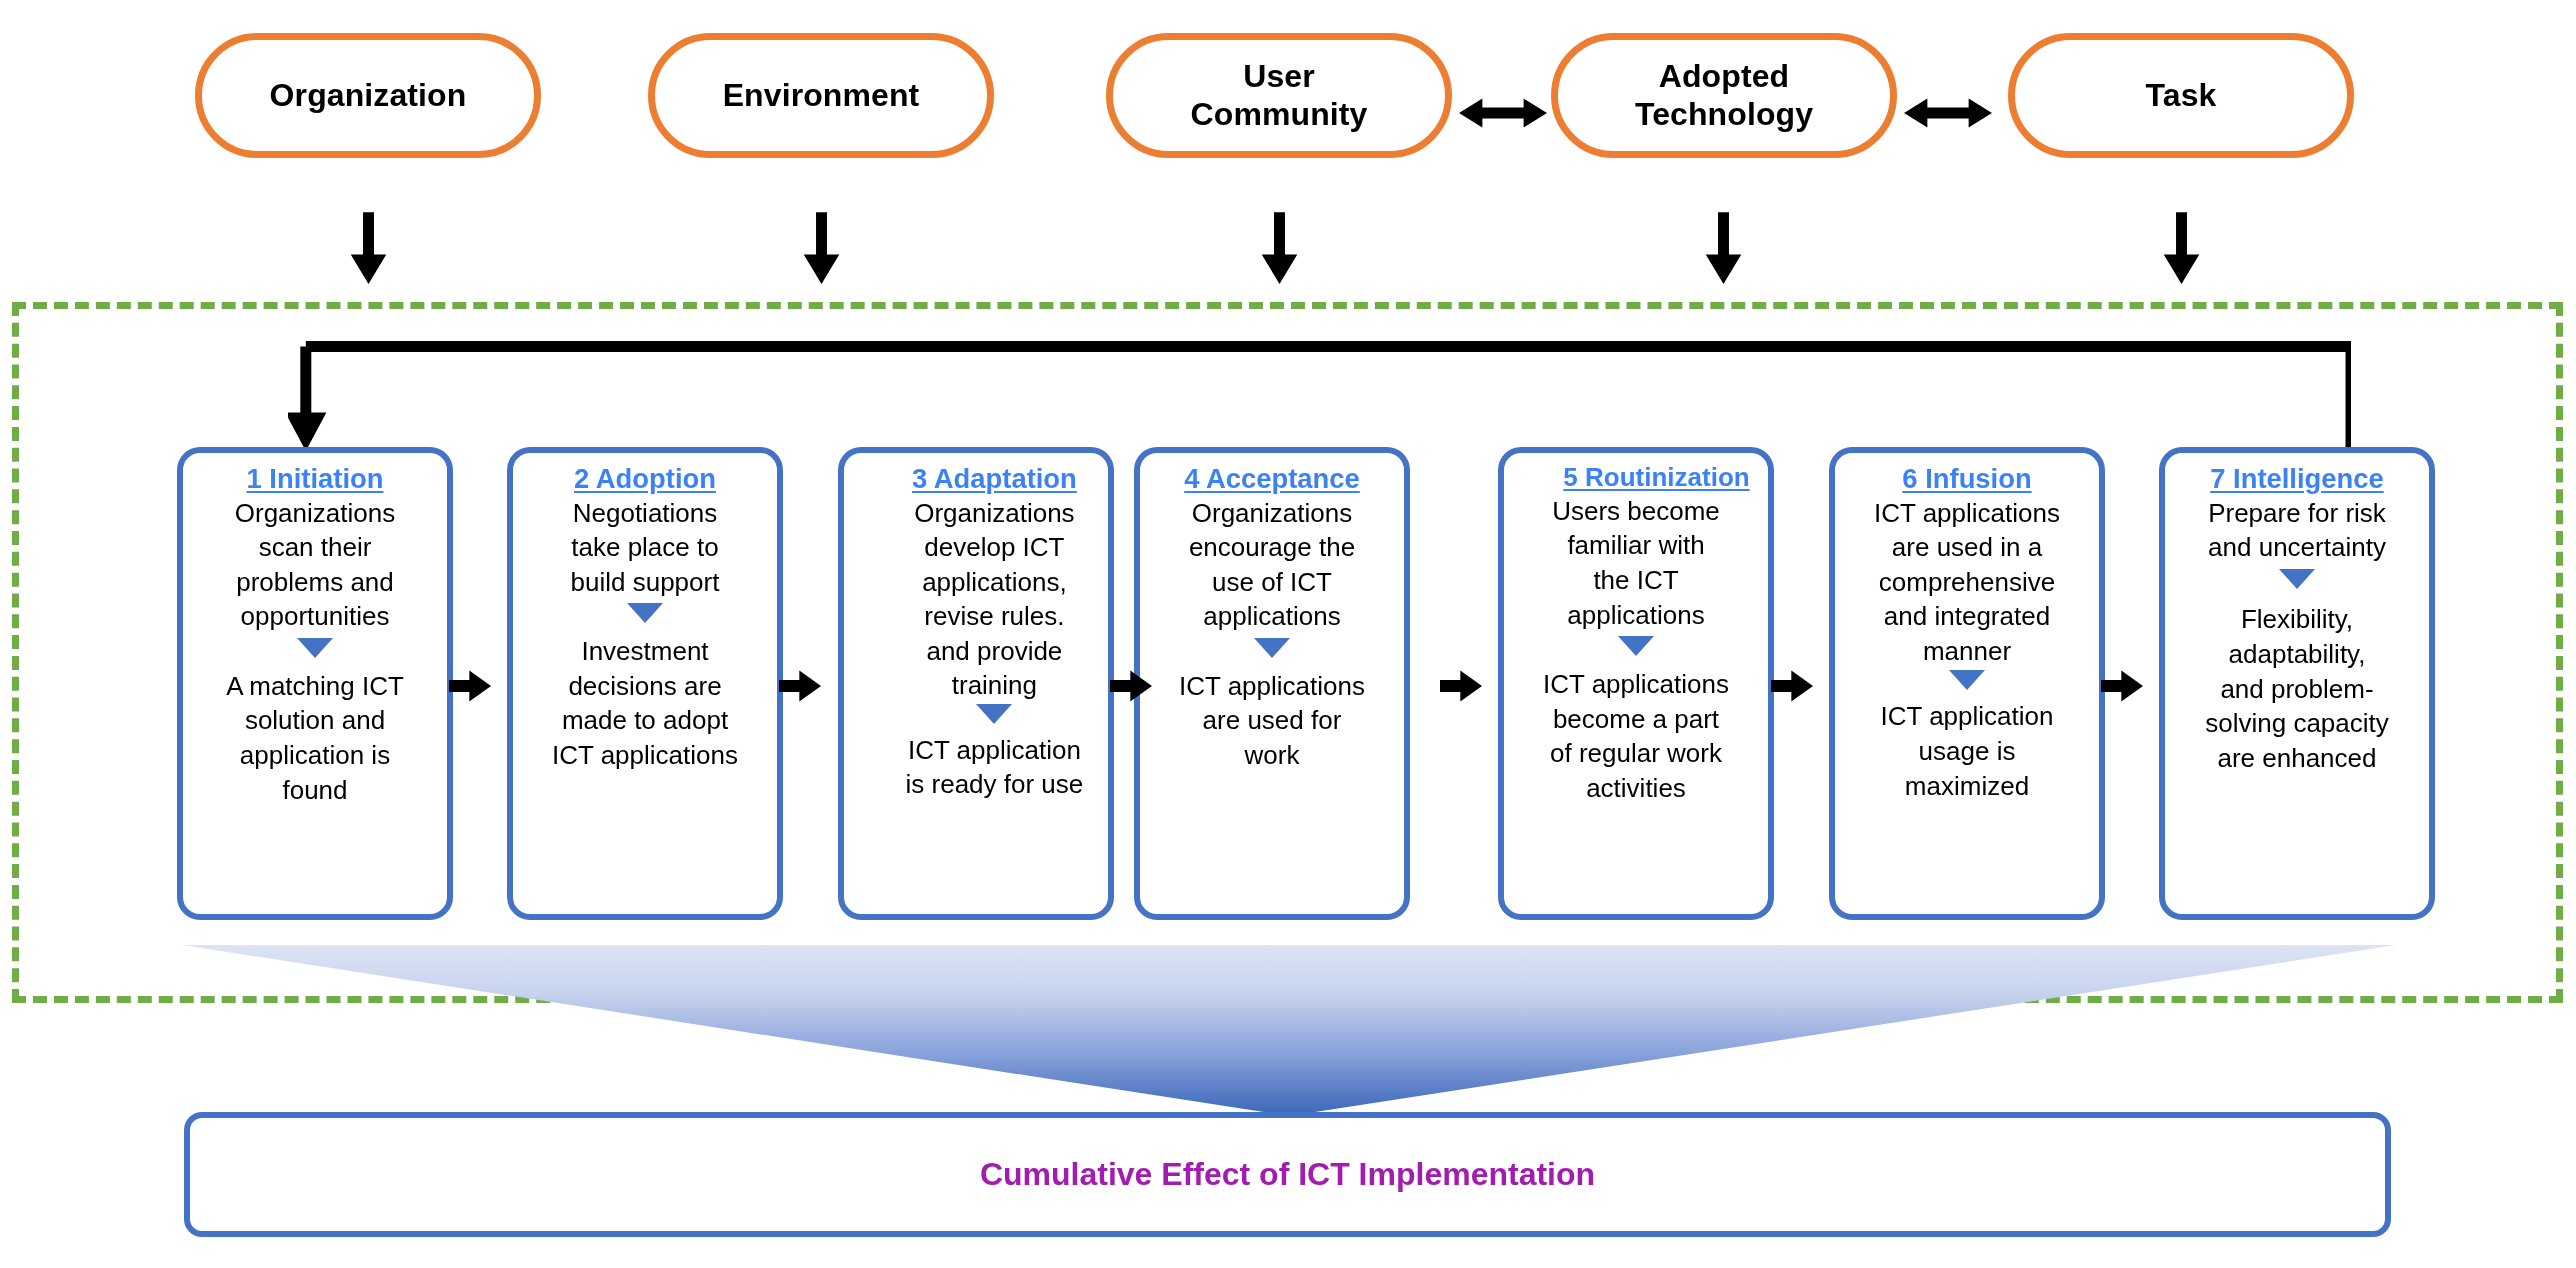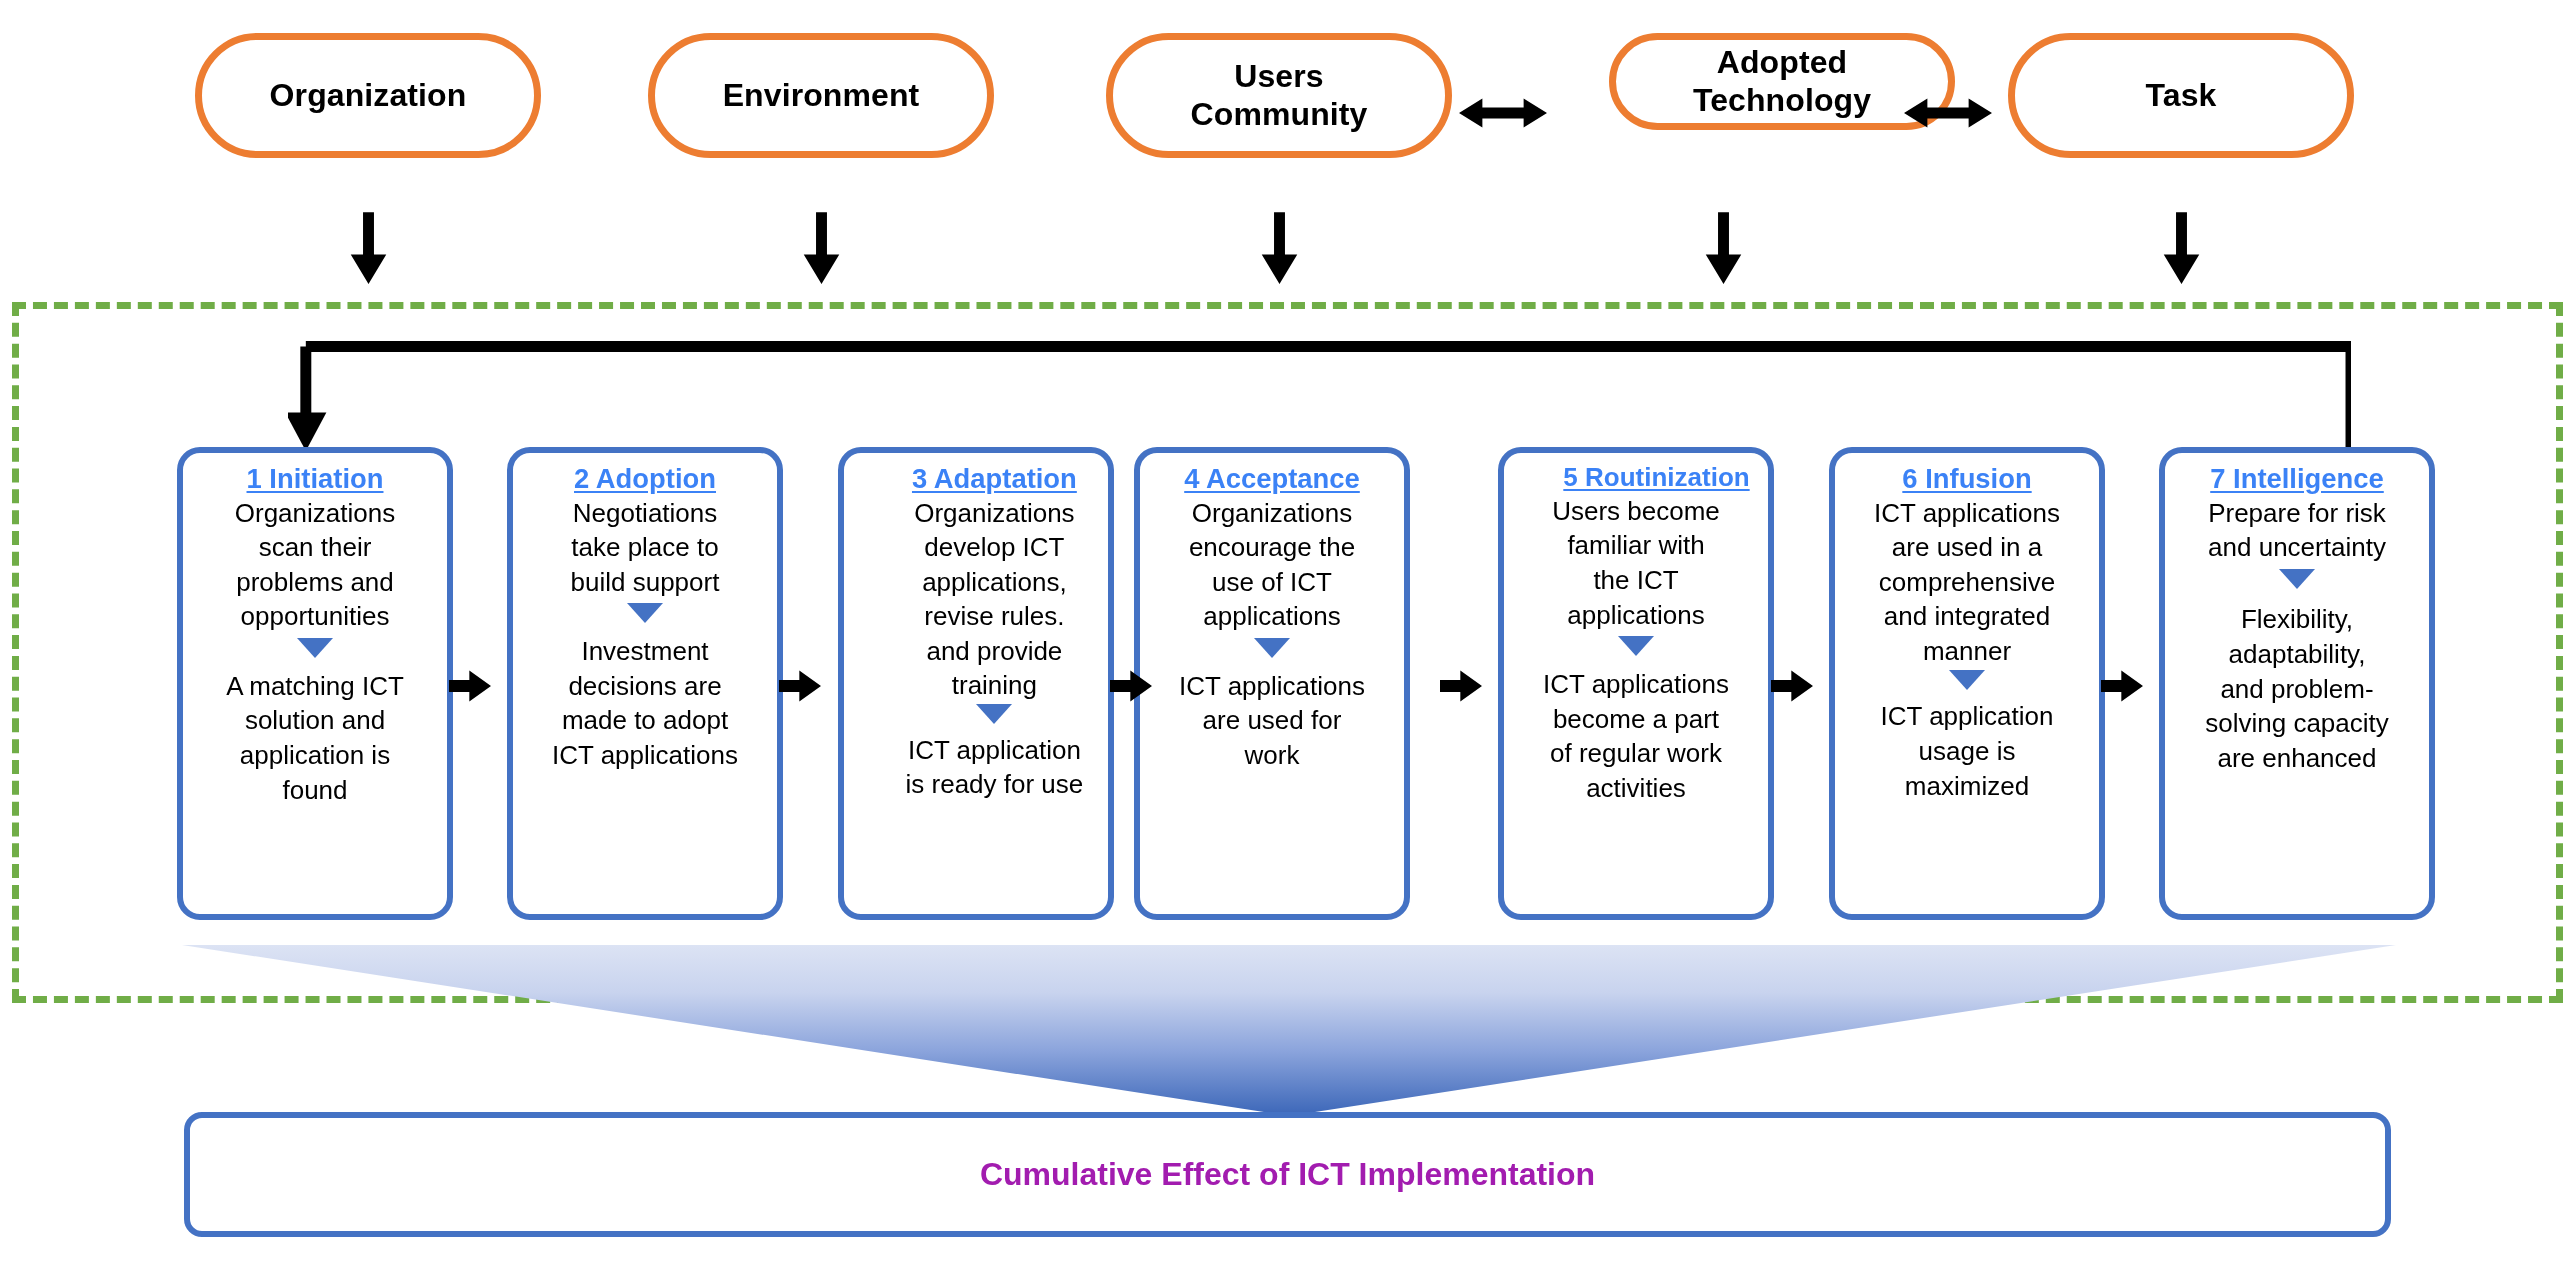--- a/index.html
+++ b/index.html
@@ -154,25 +154,25 @@
 
   <div class="ctx-box" style="left:648px; top:33px; width:346px; height:125px;">
     <span style="white-space:pre-line">Environment</span>
   </div>
 
   <div class="ctx-box" style="left:195px; top:33px; width:346px; height:125px;">
     <span style="white-space:pre-line">Organization</span>
   </div>
 
   <div class="ctx-box" style="left:1106px; top:33px; width:346px; height:125px;">
-    <span style="white-space:pre-line">Users
+    <span style="white-space:pre-line">User
 Community</span>
   </div>
 
-  <div class="ctx-box" style="left:1609px; top:33px; width:346px; height:97px;">
+  <div class="ctx-box" style="left:1551px; top:33px; width:346px; height:125px;">
     <span style="white-space:pre-line">Adopted
 Technology</span>
   </div>
 
   <div class="ctx-box" style="left:2008px; top:33px; width:346px; height:125px;">
     <span style="white-space:pre-line">Task</span>
   </div>
 
   <svg class="bidir" style="left:1459px; top:97px; width:88px;" viewBox="0 0 128 46" preserveAspectRatio="none">
     <path d="M0,23 L34,2 L34,15 L94,15 L94,2 L128,23 L94,44 L94,31 L34,31 L34,44 Z" fill="#000000"></path>

